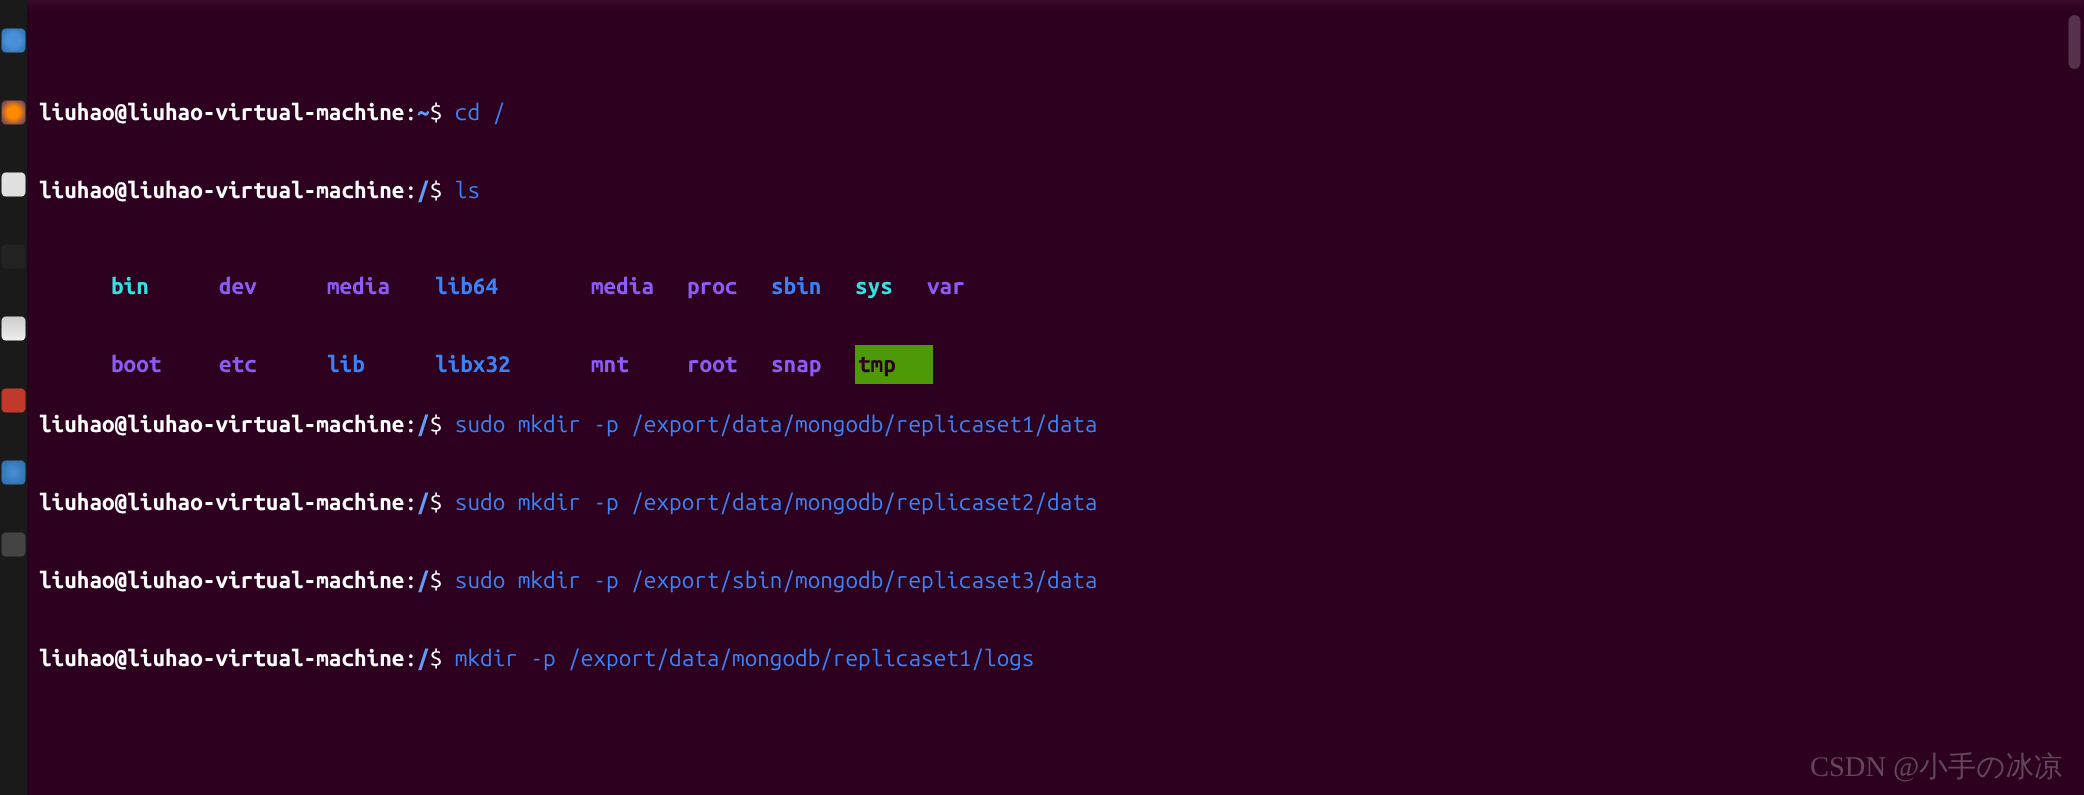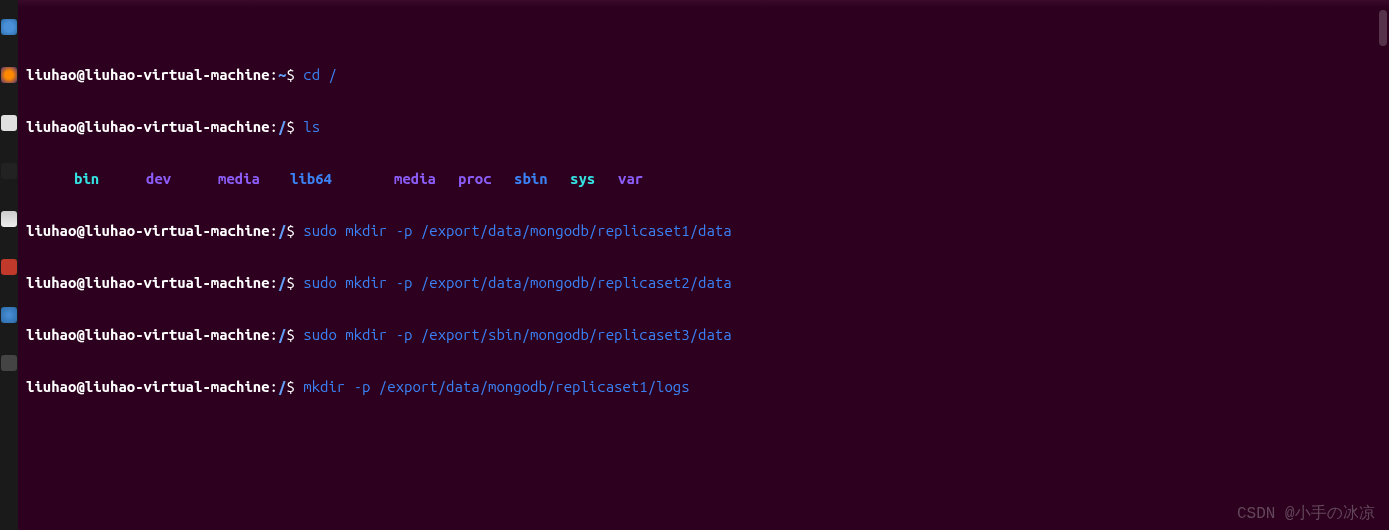--- a/index.html
+++ b/index.html
@@ -84,29 +84,29 @@
   }
   .line { height: 26px; display: block; }
   .ls-grid { display: block; }
   .col { display: inline-block; }
   .c0 { width: 72px; margin-left: 48px; }
   .c1 { width: 72px; }
   .c2 { width: 72px; }
   .c3 { width: 104px; }
   .c4 { width: 64px; }
   .c5 { width: 56px; }
-  .c6 { width: 56px; }
+  .c6 { width: 56px; margin-top: 12px; }
   .c7 { width: 48px; }
   .c8 { width: 48px; }
   .watermark {
     position: absolute;
     right: 14px;
     bottom: 6px;
-    font-family: Liberation Mono, monospace;
-    font-size: 16px;
+    font-family: Liberation Serif, serif;
+    font-size: 19px;
     color: rgba(200,200,200,0.35);
   }
 </style>
 </head>
 <body>
 
 <div class="sidebar">
   <div class="dock-icon files"></div>
   <div class="dock-icon firefox"></div>
   <div class="dock-icon amazon"></div>
@@ -117,20 +117,21 @@
   <div class="dock-icon bot"></div>
 </div>
 
 <div class="terminal">
   <div class="titlebar"></div>
   <div class="term-body">
 
 <span class="line"><span class="user">liuhao@liuhao-virtual-machine</span><span class="sep">:</span><span class="path">~</span><span class="dollar">$</span> <span class="cmd">cd /</span></span>
 <span class="line"><span class="user">liuhao@liuhao-virtual-machine</span><span class="sep">:</span><span class="path">/</span><span class="dollar">$</span> <span class="cmd">ls</span></span>
 <span class="line ls-grid"><span class="col c0 cyan">bin</span><span class="col c1 blue">dev</span><span class="col c2 blue">media</span><span class="col c3 bold">lib64</span><span class="col c4 blue">media</span><span class="col c5 blue">proc</span><span class="col c6 bold">sbin</span><span class="col c7 cyan">sys</span><span class="col c8 blue">var</span></span>
+<span class="line ls-grid"><span class="col c0 blue">boot</span><span class="col c1 blue">etc</span><span class="col c2 bold">lib</span><span class="col c3 bold">libx32</span><span class="col c4 blue">mnt</span><span class="col c5 blue">root</span><span class="col c6 blue">snap</span><span class="col c7 hl">tmp</span></span>
 <span class="line"><span class="user">liuhao@liuhao-virtual-machine</span><span class="sep">:</span><span class="path">/</span><span class="dollar">$</span> <span class="cmd">sudo mkdir -p /export/data/mongodb/replicaset1/data</span></span>
 <span class="line"><span class="user">liuhao@liuhao-virtual-machine</span><span class="sep">:</span><span class="path">/</span><span class="dollar">$</span> <span class="cmd">sudo mkdir -p /export/data/mongodb/replicaset2/data</span></span>
 <span class="line"><span class="user">liuhao@liuhao-virtual-machine</span><span class="sep">:</span><span class="path">/</span><span class="dollar">$</span> <span class="cmd">sudo mkdir -p /export/sbin/mongodb/replicaset3/data</span></span>
 <span class="line"><span class="user">liuhao@liuhao-virtual-machine</span><span class="sep">:</span><span class="path">/</span><span class="dollar">$</span> <span class="cmd">mkdir -p /export/data/mongodb/replicaset1/logs</span></span>
 
 
 
 
 
 

